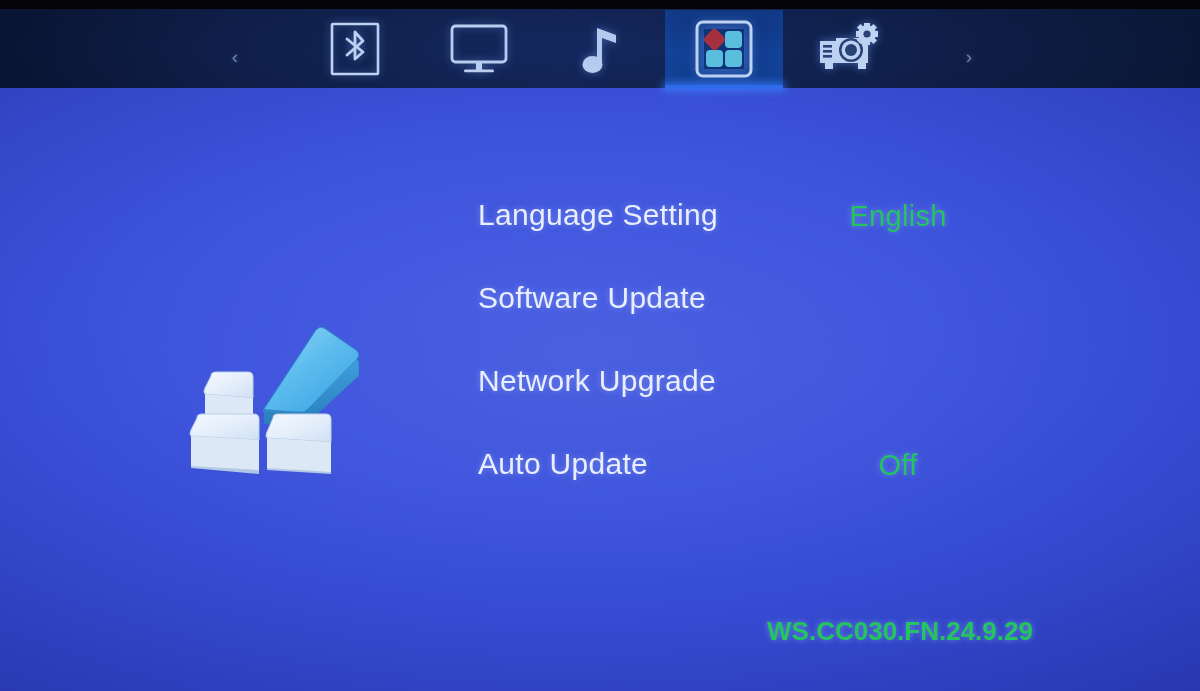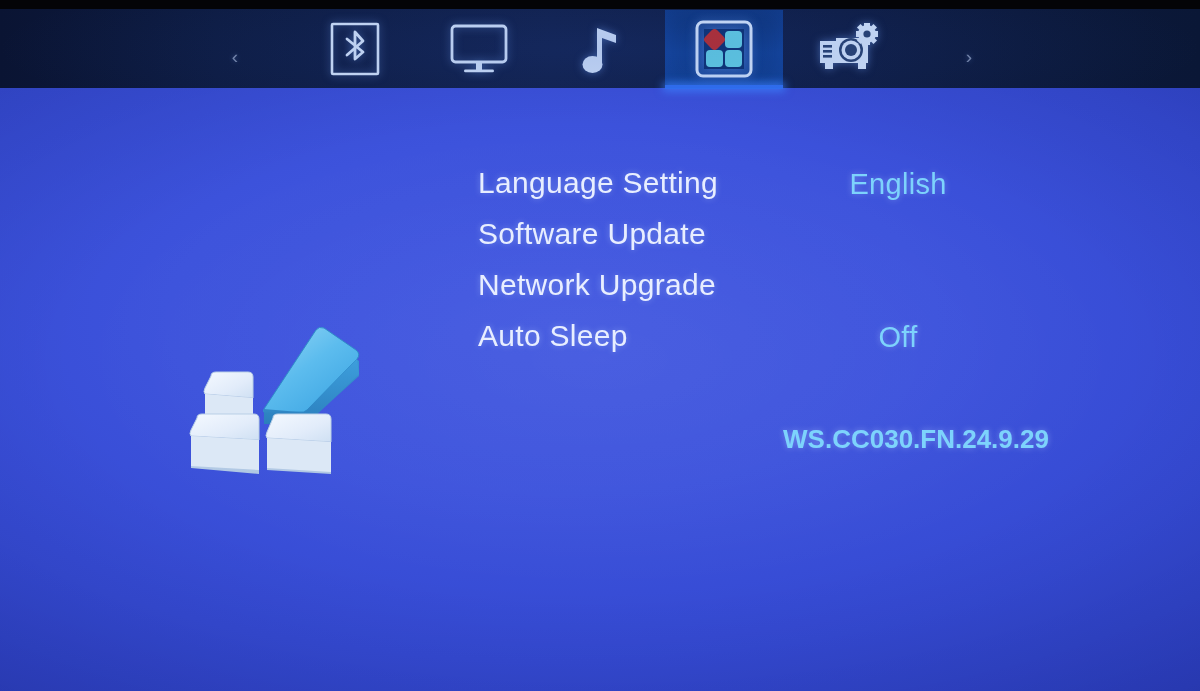--- a/index.html
+++ b/index.html
@@ -127,20 +127,21 @@
   
   #settings-list {
     position: absolute;
     left: 478px;
     top: 163px;
     width: 640px;
   }
   .setting-row {
     position: relative;
     height: 51px;
+    margin-top: 32px;
   }
   .setting-label {
     position: absolute;
     left: 0;
     top: 0;
     font-size: 30px;
     line-height: 40px;
     font-weight: 300;
     letter-spacing: .3px;
     color: #e8eeff;
@@ -150,26 +151,26 @@
   .setting-value {
     position: absolute;
     left: 300px;
     top: 1px;
     width: 240px;
     text-align: center;
     font-size: 29px;
     line-height: 40px;
     font-weight: 300;
     letter-spacing: .3px;
-    color: #7dd3fc;
+    color: #22c55e;
     text-shadow: 0 0 6px rgba(180,205,255,.45);
     white-space: nowrap;
   }
   .setting-value.version {
-    left: 268px;
+    left: 252px;
     width: 340px;
     font-size: 26px;
     font-weight: 700;
     letter-spacing: 0px;
   }
 
   
   #brand-logo {
     position: absolute;
     left: 183px;
@@ -326,21 +327,21 @@
       <div class="setting-label">Software Update</div>
       <div class="setting-value"></div>
     </div>
 
     <div class="setting-row">
       <div class="setting-label">Network Upgrade</div>
       <div class="setting-value"></div>
     </div>
 
     <div class="setting-row">
-      <div class="setting-label">Auto Sleep</div>
+      <div class="setting-label">Auto Update</div>
       <div class="setting-value">Off</div>
     </div>
 
     <div class="setting-row">
     </div>
 
     <div class="setting-row">
       <div class="setting-value version">WS.CC030.FN.24.9.29</div>
     </div>
 

